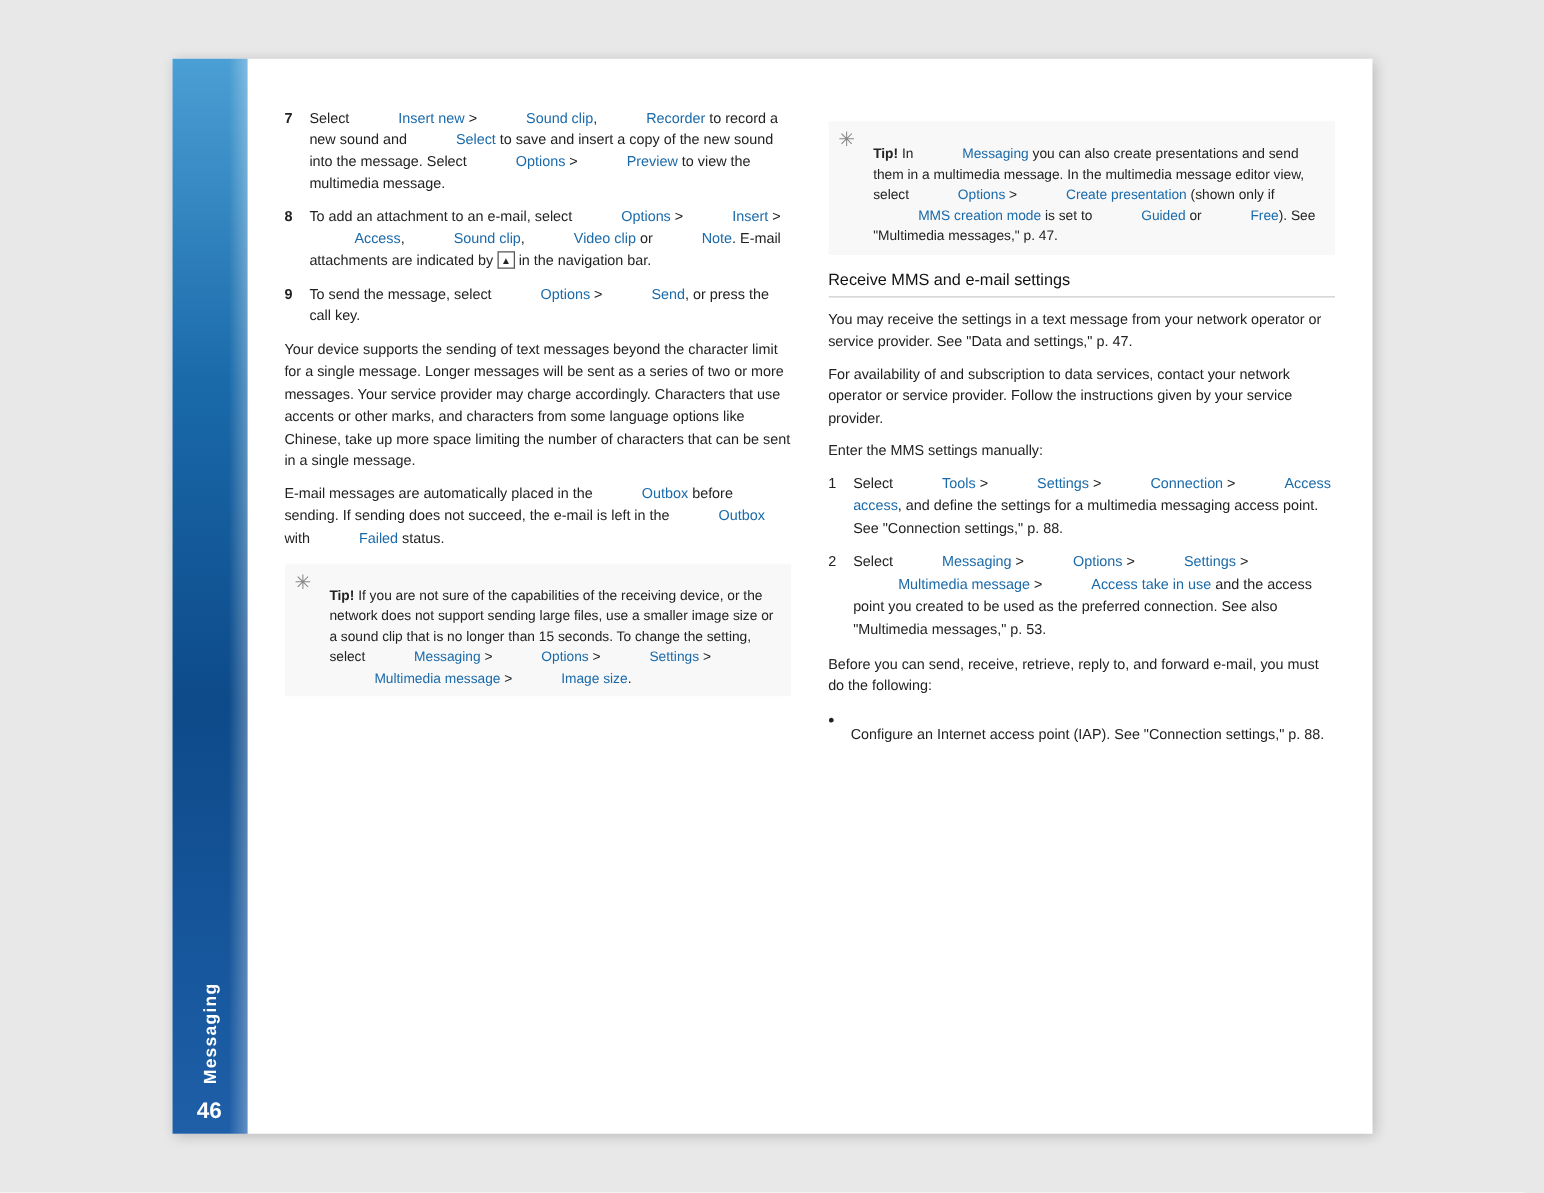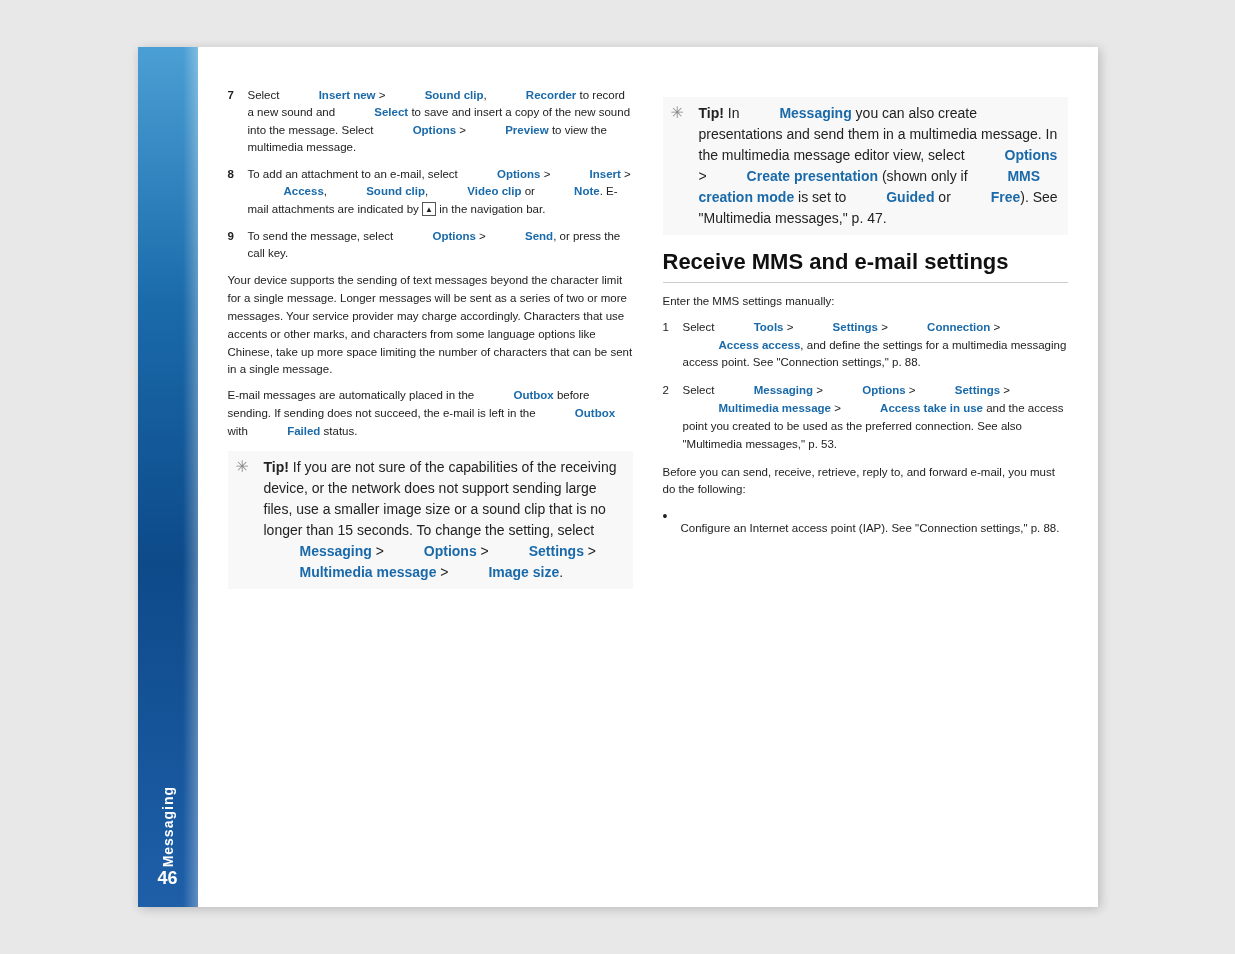--- a/index.html
+++ b/index.html
@@ -40,21 +40,21 @@
       color: white;
       font-size: 14px;
       font-weight: bold;
       writing-mode: vertical-rl;
       transform: rotate(180deg);
       letter-spacing: 1px;
     }
 
     .page-number {
       position: absolute;
-      bottom: 18px;
+      bottom: 8px;
       left: 50%;
       transform: translateX(-50%);
       color: white;
       font-size: 18px;
       font-weight: bold;
     }
 
     
     .sidebar::after {
       content: '';
@@ -98,57 +98,58 @@
       font-size: 11.5px;
     }
 
     .step-content {
       flex: 1;
     }
 
     
     .link {
       color: #1a6aaa;
-      font-weight: bold;
+      font-weight: normal;
       padding-left: 36px;
     }
 
     
     .tip-box {
       display: flex;
       gap: 8px;
       margin: 10px 0;
       background: #f8f8f8;
       padding: 6px 8px;
     }
 
     .tip-icon {
       min-width: 20px;
       font-size: 16px;
       color: #888;
       line-height: 1.3;
     }
 
     .tip-text {
-      font-size: 14px;
+      font-size: 11px;
       line-height: 1.5;
       color: #222;
+      margin-top: 12px;
     }
 
     
     .para {
       margin-bottom: 8px;
       font-size: 11.5px;
       line-height: 1.55;
     }
 
     
     .section-heading {
-      font-size: 22px;
-      font-weight: bold;
+      font-size: 13px;
+      font-weight: normal;
       color: #111;
       margin-bottom: 10px;
       margin-top: 4px;
       border-bottom: 1px solid #ccc;
       padding-bottom: 4px;
     }
 
     
     .numbered-item {
       display: flex;
@@ -257,21 +258,27 @@
 
       <div class="tip-box">
         <div class="tip-icon">✳</div>
         <div class="tip-text">
           <strong>Tip!</strong> In <span class="link">Messaging</span> you can also create presentations and send them in a multimedia message. In the multimedia message editor view, select <span class="link">Options</span> &gt; <span class="link">Create presentation</span> (shown only if <span class="link">MMS creation mode</span> is set to <span class="link">Guided</span> or <span class="link">Free</span>). See "Multimedia messages," p. 47.
         </div>
       </div>
 
       <h2 class="section-heading">Receive MMS and e-mail settings</h2>
 
-
+      <p class="para">
+        You may receive the settings in a text message from your network operator or service provider. See "Data and settings," p. 47.
+      </p>
+
+      <p class="para">
+        For availability of and subscription to data services, contact your network operator or service provider. Follow the instructions given by your service provider.
+      </p>
 
       <p class="para">
         Enter the MMS settings manually:
       </p>
 
       <div class="numbered-item">
         <div class="numbered-item-num">1</div>
         <div class="numbered-item-content">
           Select <span class="link">Tools</span> &gt; <span class="link">Settings</span> &gt; <span class="link">Connection</span> &gt; <span class="link">Access access</span>, and define the settings for a multimedia messaging access point. See "Connection settings," p. 88.
         </div>

